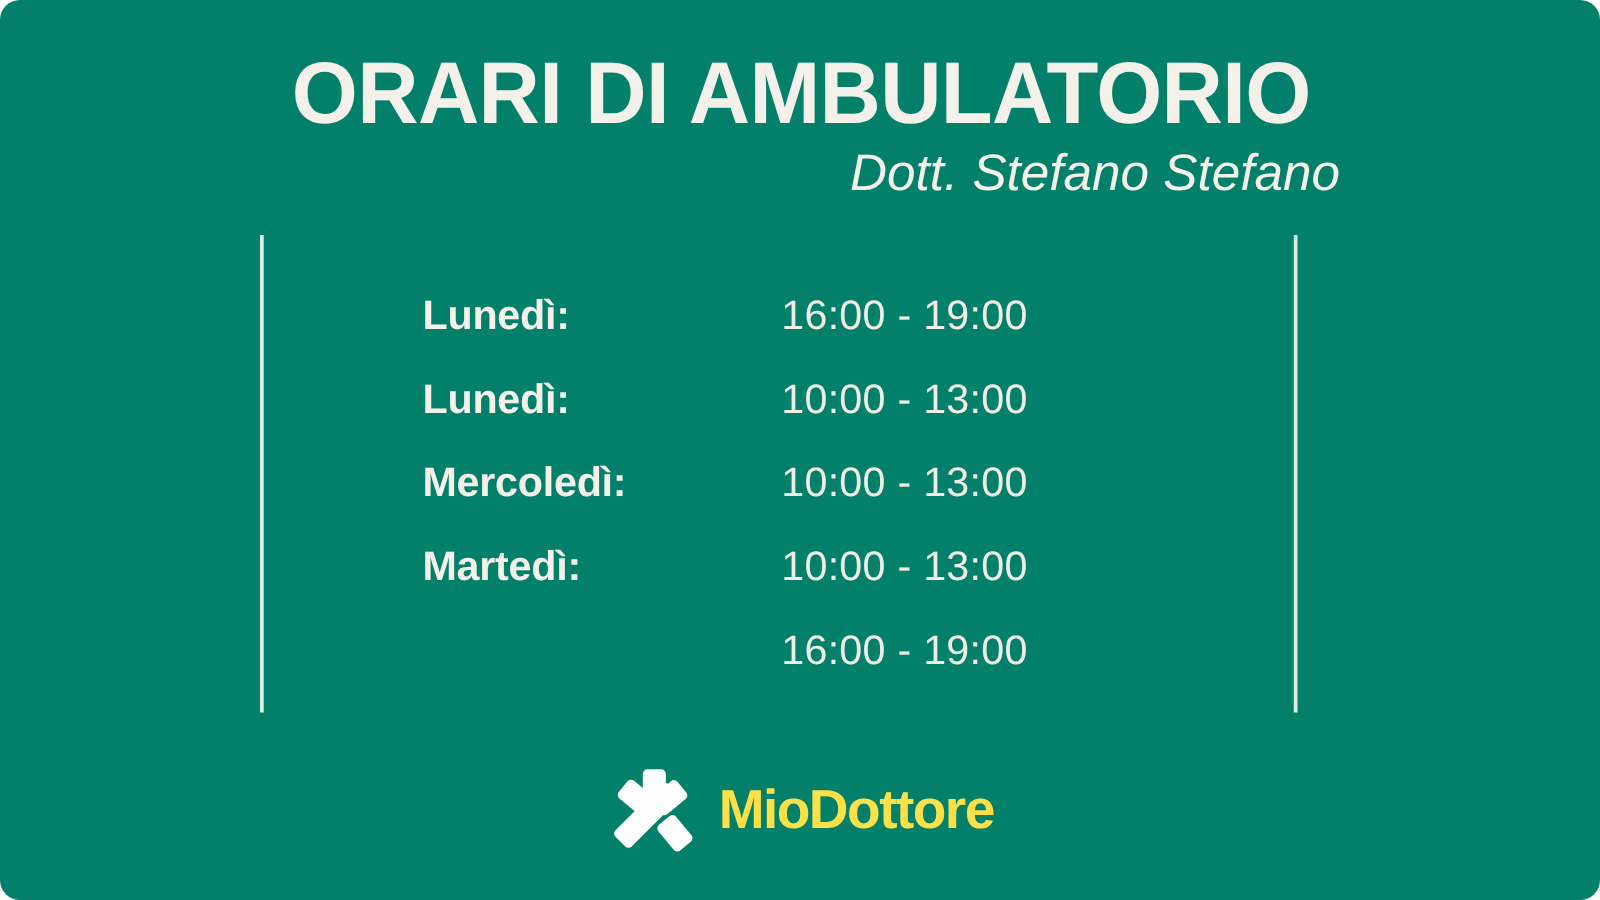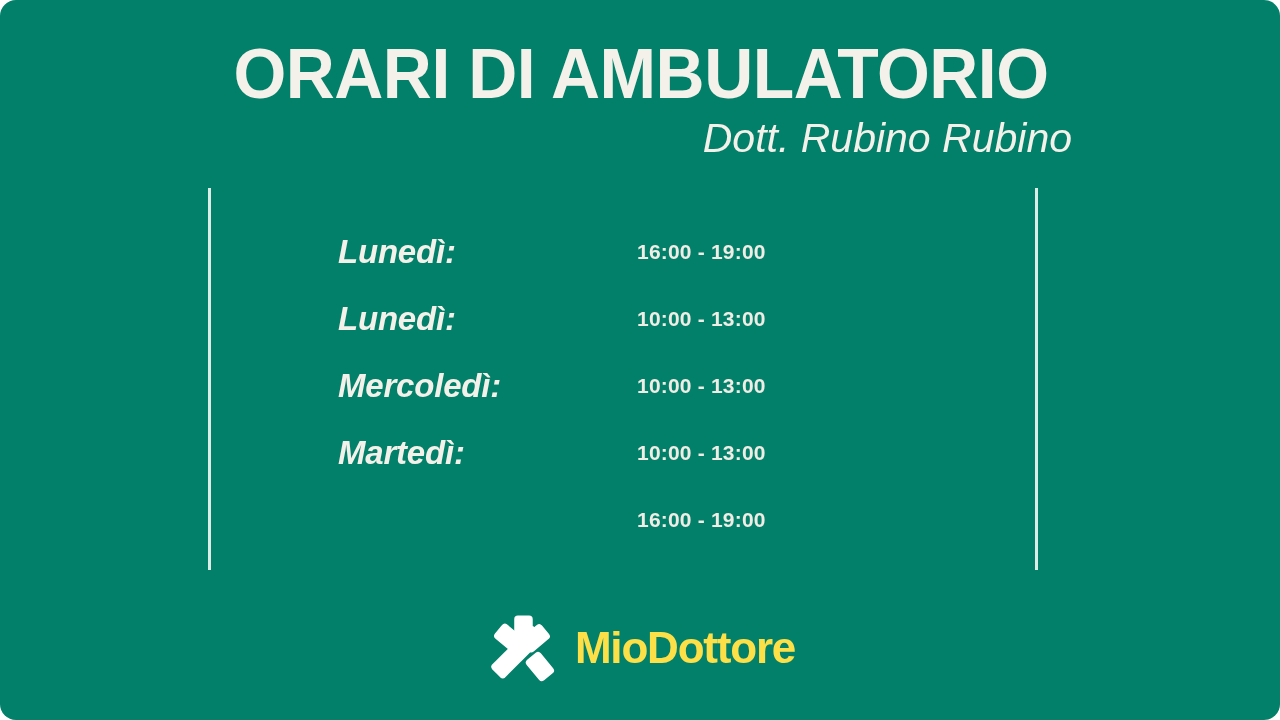--- a/index.html
+++ b/index.html
@@ -93,29 +93,28 @@
   }
   .day-label {
     position: absolute;
     left: 0px;
     top: 0;
     font-family: "Liberation Sans", sans-serif;
     font-weight: bold;
     font-size: 33px;
     color: #F4F1EA;
     letter-spacing: -0.2px;
-    font-style: italic;
   }
   .time-value {
     position: absolute;
-    left: 299px;
-    top: 0;
-    font-family: "Liberation Sans", sans-serif;
-    font-weight: bold;
-    font-size: 21px;
+    left: 287px;
+    top: 0;
+    font-family: "Liberation Sans", sans-serif;
+    font-weight: normal;
+    font-size: 33px;
     color: #F0EDE6;
     letter-spacing: 0.2px;
   }
 
   
   #brand-logo {
     position: absolute;
     left: 0;
     top: 600px;
     width: 1280px;
@@ -141,21 +140,21 @@
     white-space: nowrap;
   }
 </style>
 </head>
 <body>
 
 <div id="poster">
 
   <div id="header">
     <div id="poster-title">ORARI DI AMBULATORIO</div>
-    <div id="poster-subtitle">Dott. Rubino Rubino</div>
+    <div id="poster-subtitle">Dott. Stefano Stefano</div>
   </div>
 
   <div id="schedule-panel">
     <div class="divider" id="divider-left"></div>
     <div class="divider" id="divider-right"></div>
 
     <div id="schedule-rows">
 
       <div class="schedule-row">
         <span class="day-label">Lunedì:</span>

